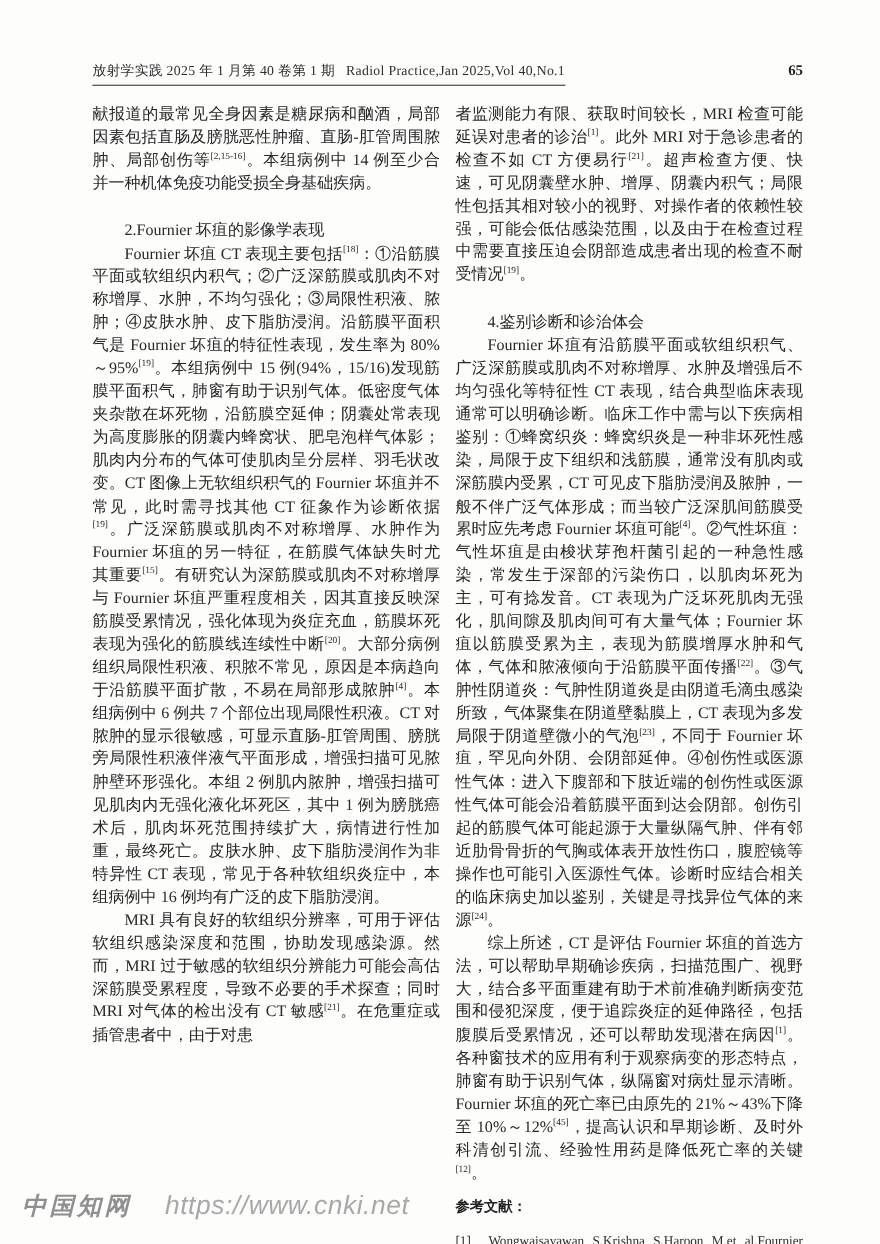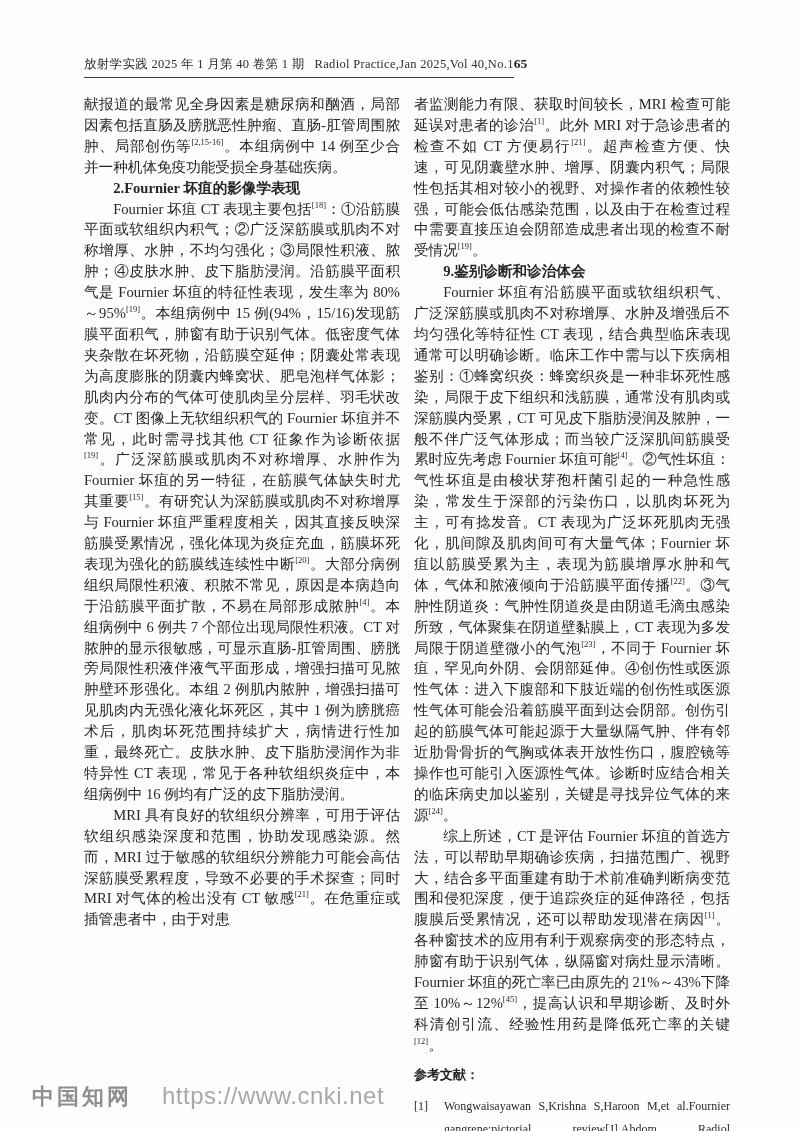--- a/index.html
+++ b/index.html
@@ -8,61 +8,62 @@
     background:#f6f6f4;
     font-family:"Liberation Serif","DejaVu Serif",serif;
   }
   .page{
     position:relative;width:800px;height:1131px;
     background:#fdfdfc;color:#262626;overflow:hidden;
   }
   
   .header{
     position:absolute;top:56px;left:84px;width:646px;
-    display:flex;justify-content:flex-start;align-items:baseline;
+    display:flex;justify-content:space-between;align-items:baseline;
   }
   .header-left{
     font-size:12.5px;letter-spacing:.3px;color:#2e2e2e;
     border-bottom:1.2px solid #3a3a3a;padding-bottom:4px;
   }
   .header-left .cn{margin-right:10px;}
   .page-number{font-weight:bold;font-size:13.5px;color:#1f1f1f;}
   
   .columns{
     position:absolute;top:94px;left:84px;width:646px;
     display:flex;gap:14px;
   }
   .col{
     width:316px;
     font-size:14.6px;line-height:20.9px;
     text-align:justify;text-justify:inter-ideograph;
     color:#262626;
   }
   p.para{margin:0;padding:0;}
   p.indent{text-indent:2em;}
-  p.para-heading{font-weight:bold;}
+  p.para-heading{font-weight:normal;margin-top:22px;}
   sup.refmark{font-size:8.5px;line-height:0;vertical-align:super;letter-spacing:0;}
   
   .refs{margin-top:10px;}
   .refs-heading{
     font-family:Liberation Mono, monospace;
     font-weight:bold;font-size:13px;color:#222;
     margin:0 0 8px 0;
   }
   .ref-item{
     display:flex;font-size:12px;line-height:23.5px;
     text-align:justify;color:#2b2b2b;
   }
   .ref-label{flex:0 0 30px;}
   .ref-text{flex:1;}
   
   .watermark{
-    position:absolute;left:32px;top:1082px;width:744px;
+    position:absolute;left:20px;top:1082px;width:744px;
     display:flex;align-items:baseline;gap:30px;
     font-family:"Liberation Sans","DejaVu Sans",sans-serif;
+    font-style:italic;
   }
   .wm-name{font-size:22px;font-weight:bold;color:#8f8f8f;letter-spacing:3px;}
   .wm-url{font-size:24px;color:#a8a8a8;text-decoration:none;letter-spacing:.5px;}
 </style>
 </head>
 <body>
 
 <div class="page">
 
   <div class="header">
@@ -74,21 +75,21 @@
 
   <div class="columns">
     <div class="col" id="col-left">
         <p class="para">献报道的最常见全身因素是糖尿病和酗酒，局部因素包括直肠及膀胱恶性肿瘤、直肠-肛管周围脓肿、局部创伤等<sup class="refmark">[2,15-16]</sup>。本组病例中 14 例至少合并一种机体免疫功能受损全身基础疾病。</p>
         <p class="para indent para-heading">2.Fournier 坏疽的影像学表现</p>
         <p class="para indent">Fournier 坏疽 CT 表现主要包括<sup class="refmark">[18]</sup>：①沿筋膜平面或软组织内积气；②广泛深筋膜或肌肉不对称增厚、水肿，不均匀强化；③局限性积液、脓肿；④皮肤水肿、皮下脂肪浸润。沿筋膜平面积气是 Fournier 坏疽的特征性表现，发生率为 80%～95%<sup class="refmark">[19]</sup>。本组病例中 15 例(94%，15/16)发现筋膜平面积气，肺窗有助于识别气体。低密度气体夹杂散在坏死物，沿筋膜空延伸；阴囊处常表现为高度膨胀的阴囊内蜂窝状、肥皂泡样气体影；肌肉内分布的气体可使肌肉呈分层样、羽毛状改变。CT 图像上无软组织积气的 Fournier 坏疽并不常见，此时需寻找其他 CT 征象作为诊断依据<sup class="refmark">[19]</sup>。广泛深筋膜或肌肉不对称增厚、水肿作为 Fournier 坏疽的另一特征，在筋膜气体缺失时尤其重要<sup class="refmark">[15]</sup>。有研究认为深筋膜或肌肉不对称增厚与 Fournier 坏疽严重程度相关，因其直接反映深筋膜受累情况，强化体现为炎症充血，筋膜坏死表现为强化的筋膜线连续性中断<sup class="refmark">[20]</sup>。大部分病例组织局限性积液、积脓不常见，原因是本病趋向于沿筋膜平面扩散，不易在局部形成脓肿<sup class="refmark">[4]</sup>。本组病例中 6 例共 7 个部位出现局限性积液。CT 对脓肿的显示很敏感，可显示直肠-肛管周围、膀胱旁局限性积液伴液气平面形成，增强扫描可见脓肿壁环形强化。本组 2 例肌内脓肿，增强扫描可见肌肉内无强化液化坏死区，其中 1 例为膀胱癌术后，肌肉坏死范围持续扩大，病情进行性加重，最终死亡。皮肤水肿、皮下脂肪浸润作为非特异性 CT 表现，常见于各种软组织炎症中，本组病例中 16 例均有广泛的皮下脂肪浸润。</p>
         <p class="para indent">MRI 具有良好的软组织分辨率，可用于评估软组织感染深度和范围，协助发现感染源。然而，MRI 过于敏感的软组织分辨能力可能会高估深筋膜受累程度，导致不必要的手术探查；同时 MRI 对气体的检出没有 CT 敏感<sup class="refmark">[21]</sup>。在危重症或插管患者中，由于对患</p>
       </div>
     <div class="col" id="col-right">
         <p class="para">者监测能力有限、获取时间较长，MRI 检查可能延误对患者的诊治<sup class="refmark">[1]</sup>。此外 MRI 对于急诊患者的检查不如 CT 方便易行<sup class="refmark">[21]</sup>。超声检查方便、快速，可见阴囊壁水肿、增厚、阴囊内积气；局限性包括其相对较小的视野、对操作者的依赖性较强，可能会低估感染范围，以及由于在检查过程中需要直接压迫会阴部造成患者出现的检查不耐受情况<sup class="refmark">[19]</sup>。</p>
-        <p class="para indent para-heading">9.鉴别诊断和诊治体会</p>
+        <p class="para indent para-heading">4.鉴别诊断和诊治体会</p>
         <p class="para indent">Fournier 坏疽有沿筋膜平面或软组织积气、广泛深筋膜或肌肉不对称增厚、水肿及增强后不均匀强化等特征性 CT 表现，结合典型临床表现通常可以明确诊断。临床工作中需与以下疾病相鉴别：①蜂窝织炎：蜂窝织炎是一种非坏死性感染，局限于皮下组织和浅筋膜，通常没有肌肉或深筋膜内受累，CT 可见皮下脂肪浸润及脓肿，一般不伴广泛气体形成；而当较广泛深肌间筋膜受累时应先考虑 Fournier 坏疽可能<sup class="refmark">[4]</sup>。②气性坏疽：气性坏疽是由梭状芽孢杆菌引起的一种急性感染，常发生于深部的污染伤口，以肌肉坏死为主，可有捻发音。CT 表现为广泛坏死肌肉无强化，肌间隙及肌肉间可有大量气体；Fournier 坏疽以筋膜受累为主，表现为筋膜增厚水肿和气体，气体和脓液倾向于沿筋膜平面传播<sup class="refmark">[22]</sup>。③气肿性阴道炎：气肿性阴道炎是由阴道毛滴虫感染所致，气体聚集在阴道壁黏膜上，CT 表现为多发局限于阴道壁微小的气泡<sup class="refmark">[23]</sup>，不同于 Fournier 坏疽，罕见向外阴、会阴部延伸。④创伤性或医源性气体：进入下腹部和下肢近端的创伤性或医源性气体可能会沿着筋膜平面到达会阴部。创伤引起的筋膜气体可能起源于大量纵隔气肿、伴有邻近肋骨骨折的气胸或体表开放性伤口，腹腔镜等操作也可能引入医源性气体。诊断时应结合相关的临床病史加以鉴别，关键是寻找异位气体的来源<sup class="refmark">[24]</sup>。</p>
         <p class="para indent">综上所述，CT 是评估 Fournier 坏疽的首选方法，可以帮助早期确诊疾病，扫描范围广、视野大，结合多平面重建有助于术前准确判断病变范围和侵犯深度，便于追踪炎症的延伸路径，包括腹膜后受累情况，还可以帮助发现潜在病因<sup class="refmark">[1]</sup>。各种窗技术的应用有利于观察病变的形态特点，肺窗有助于识别气体，纵隔窗对病灶显示清晰。Fournier 坏疽的死亡率已由原先的 21%～43%下降至 10%～12%<sup class="refmark">[45]</sup>，提高认识和早期诊断、及时外科清创引流、经验性用药是降低死亡率的关键<sup class="refmark">[12]</sup>。</p>
         <div class="refs">
           <p class="refs-heading">参考文献：</p>
           <div class="ref-item">
             <span class="ref-label">[1]</span>
             <span class="ref-text">Wongwaisayawan S,Krishna S,Haroon M,et al.Fournier gangrene:pictorial review[J].Abdom Radiol (NY),2020,45(11):3838-3848.</span>
           </div>
         </div>
       </div>

